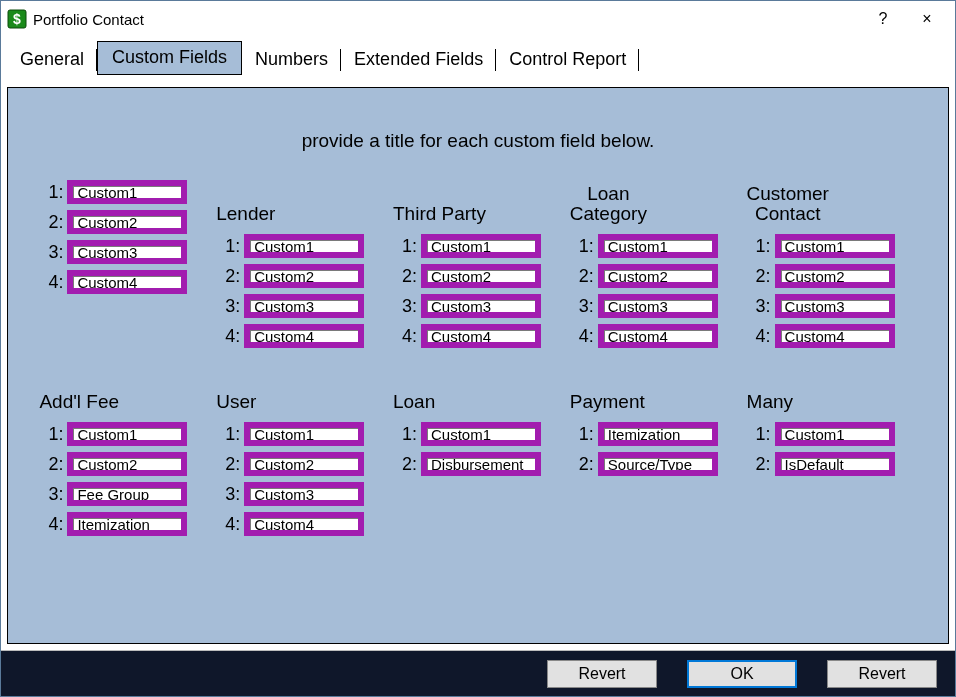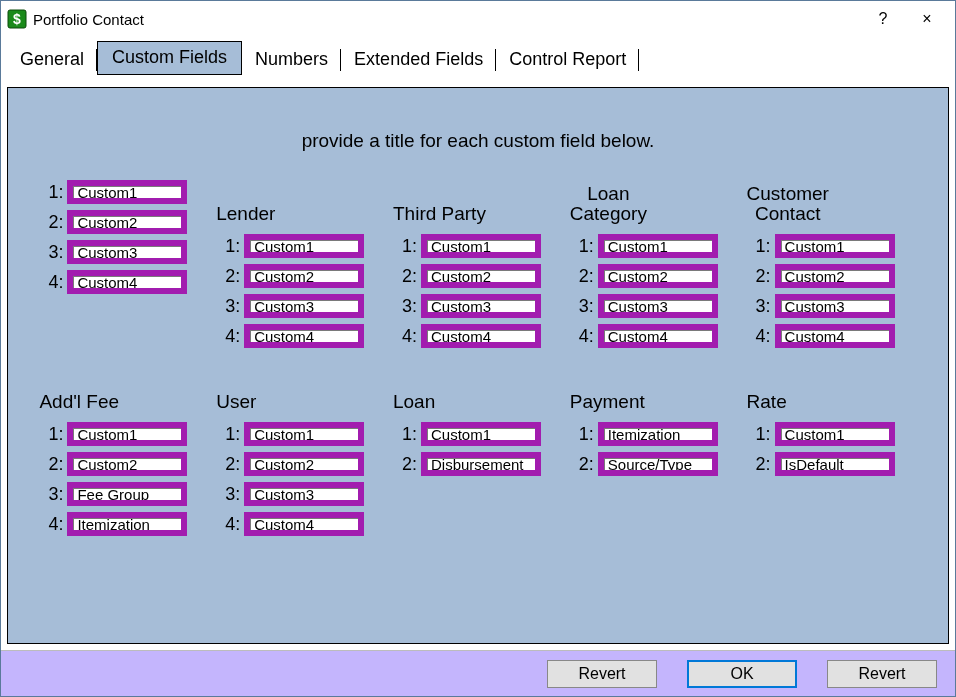--- a/index.html
+++ b/index.html
@@ -119,21 +119,21 @@
     font-size: 15px;
     padding: 1px 4px;
     border: 6px solid #a21caf;
     box-shadow: inset 1px 1px 0 #7a7a7a;
     background: #fff;
     color: #000;
   }
   .section-gap { height: 34px; }
   .buttonbar {
     height: 46px;
-    background: #c4b5fd;
+    background: #0f172a;
     border-top: 1px solid #bcbcbc;
     display: flex;
     align-items: center;
     justify-content: flex-end;
     padding: 0 18px;
     gap: 30px;
   }
   .btn {
     min-width: 110px;
     height: 28px;
@@ -338,21 +338,21 @@
         <div class="field-row">
             <span class="lbl">1:</span>
             <input value="Itemization" style="">
           </div>
         <div class="field-row">
             <span class="lbl">2:</span>
             <input value="Source/Type" style="">
           </div>
       </div>
       <div class="col">
-        <div class="col-title" style="min-height:28px">Rate</div>
+        <div class="col-title" style="min-height:28px">Many</div>
         <div class="field-row">
             <span class="lbl">1:</span>
             <input value="Custom1" style="">
           </div>
         <div class="field-row">
             <span class="lbl">2:</span>
             <input value="IsDefault" style="">
           </div>
       </div>
     </div>

